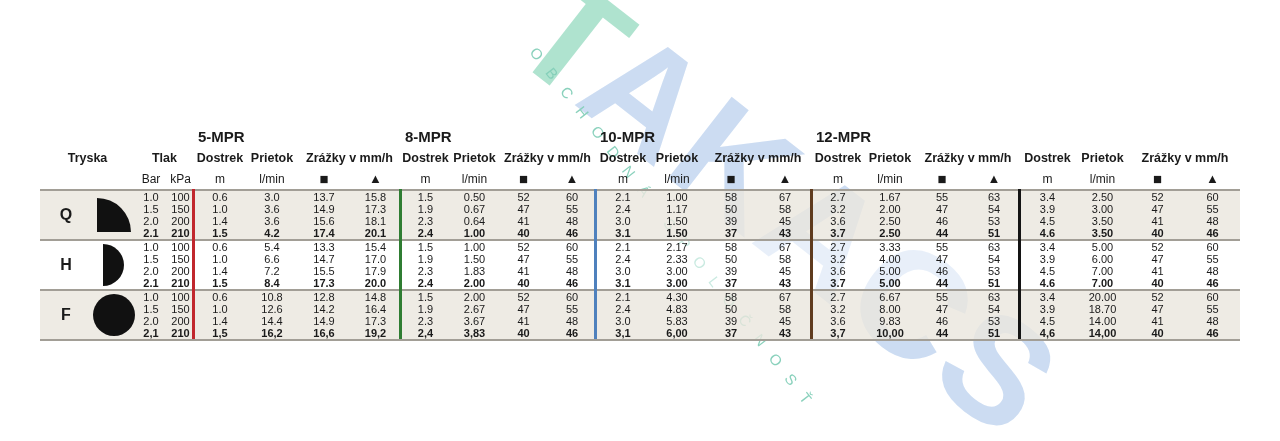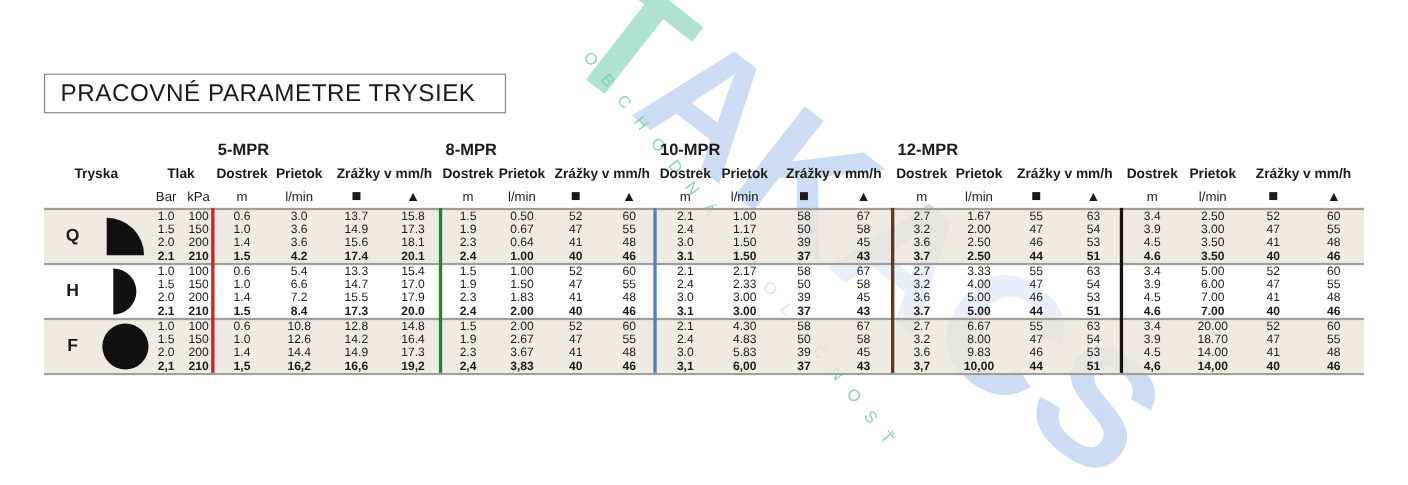--- a/index.html
+++ b/index.html
@@ -94,21 +94,20 @@
 </head>
 <body>
 
 <div class="watermark">
   <div class="wm-big">TAKACS</div>
   <div class="wm-small">OBCHODNÁ SPOLOČNOSŤ</div>
 </div>
 
 <div class="sheet">
 
-  <div class="title-box">PRACOVNÉ PARAMETRE TRYSIEK</div>
 
 
   <div class="grid group-row">
     <div class="c lead"></div>
     <div class="c glabel">5-MPR</div>
     <div class="c glabel">8-MPR</div>
     <div class="c glabel">10-MPR</div>
     <div class="c glabel">12-MPR</div>
   </div>
 

